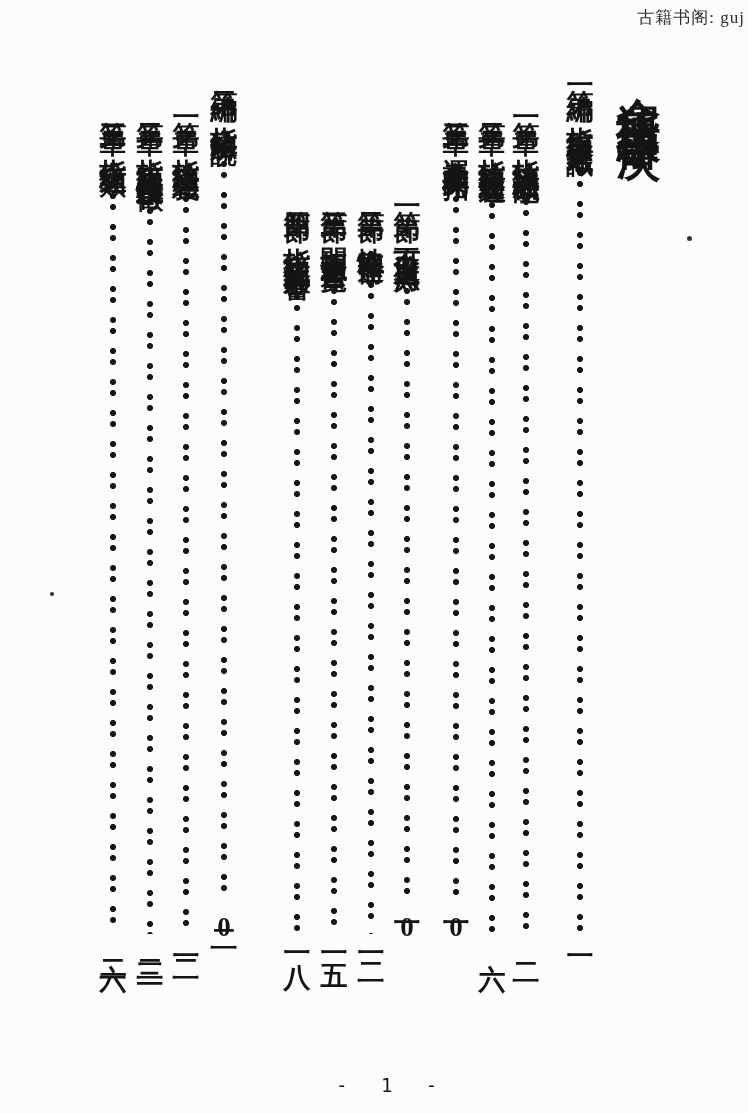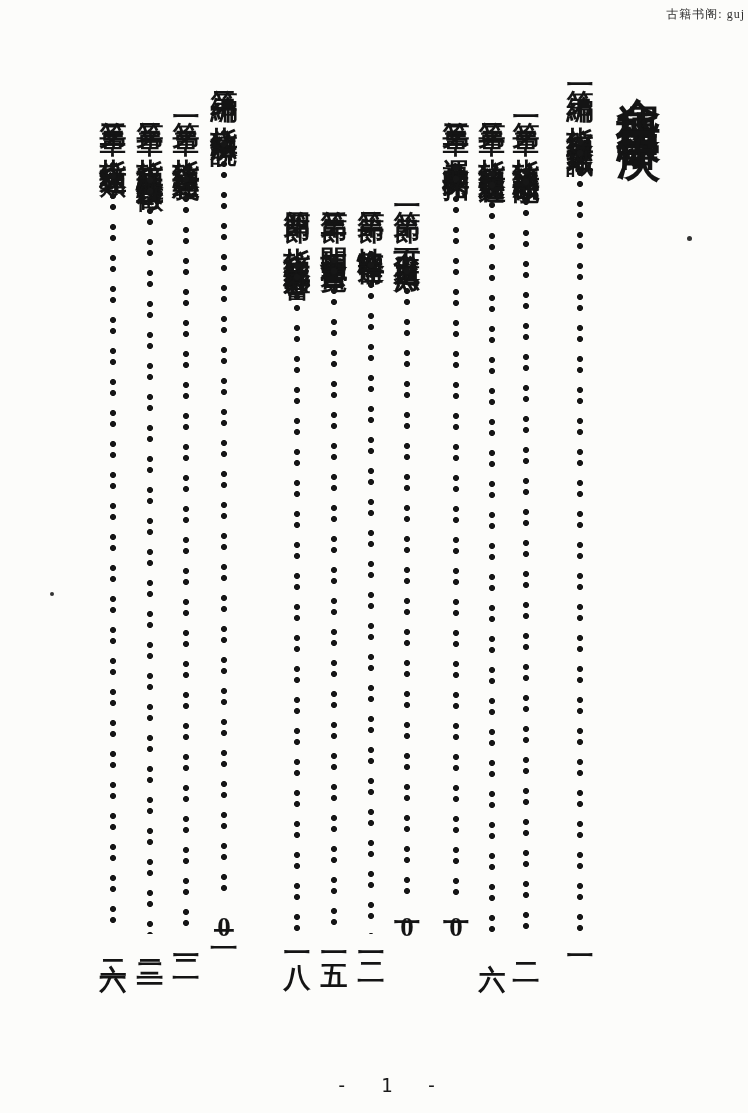--- a/index.html
+++ b/index.html
@@ -9,21 +9,21 @@
     height: 1113px;
     background: #fcfcfa;
     font-family: "Liberation Serif", serif;
     color: #141414;
     overflow: hidden;
   }
   .watermark {
     position: absolute;
     top: 6px;
     right: 3px;
-    font-size: 12px;
+    font-size: 17px;
     letter-spacing: 1px;
     color: #2e2e2e;
     font-family: "Liberation Serif", serif;
   }
   .vtext {
     writing-mode: vertical-rl;
     text-orientation: upright;
     white-space: nowrap;
   }
   .main-title {

